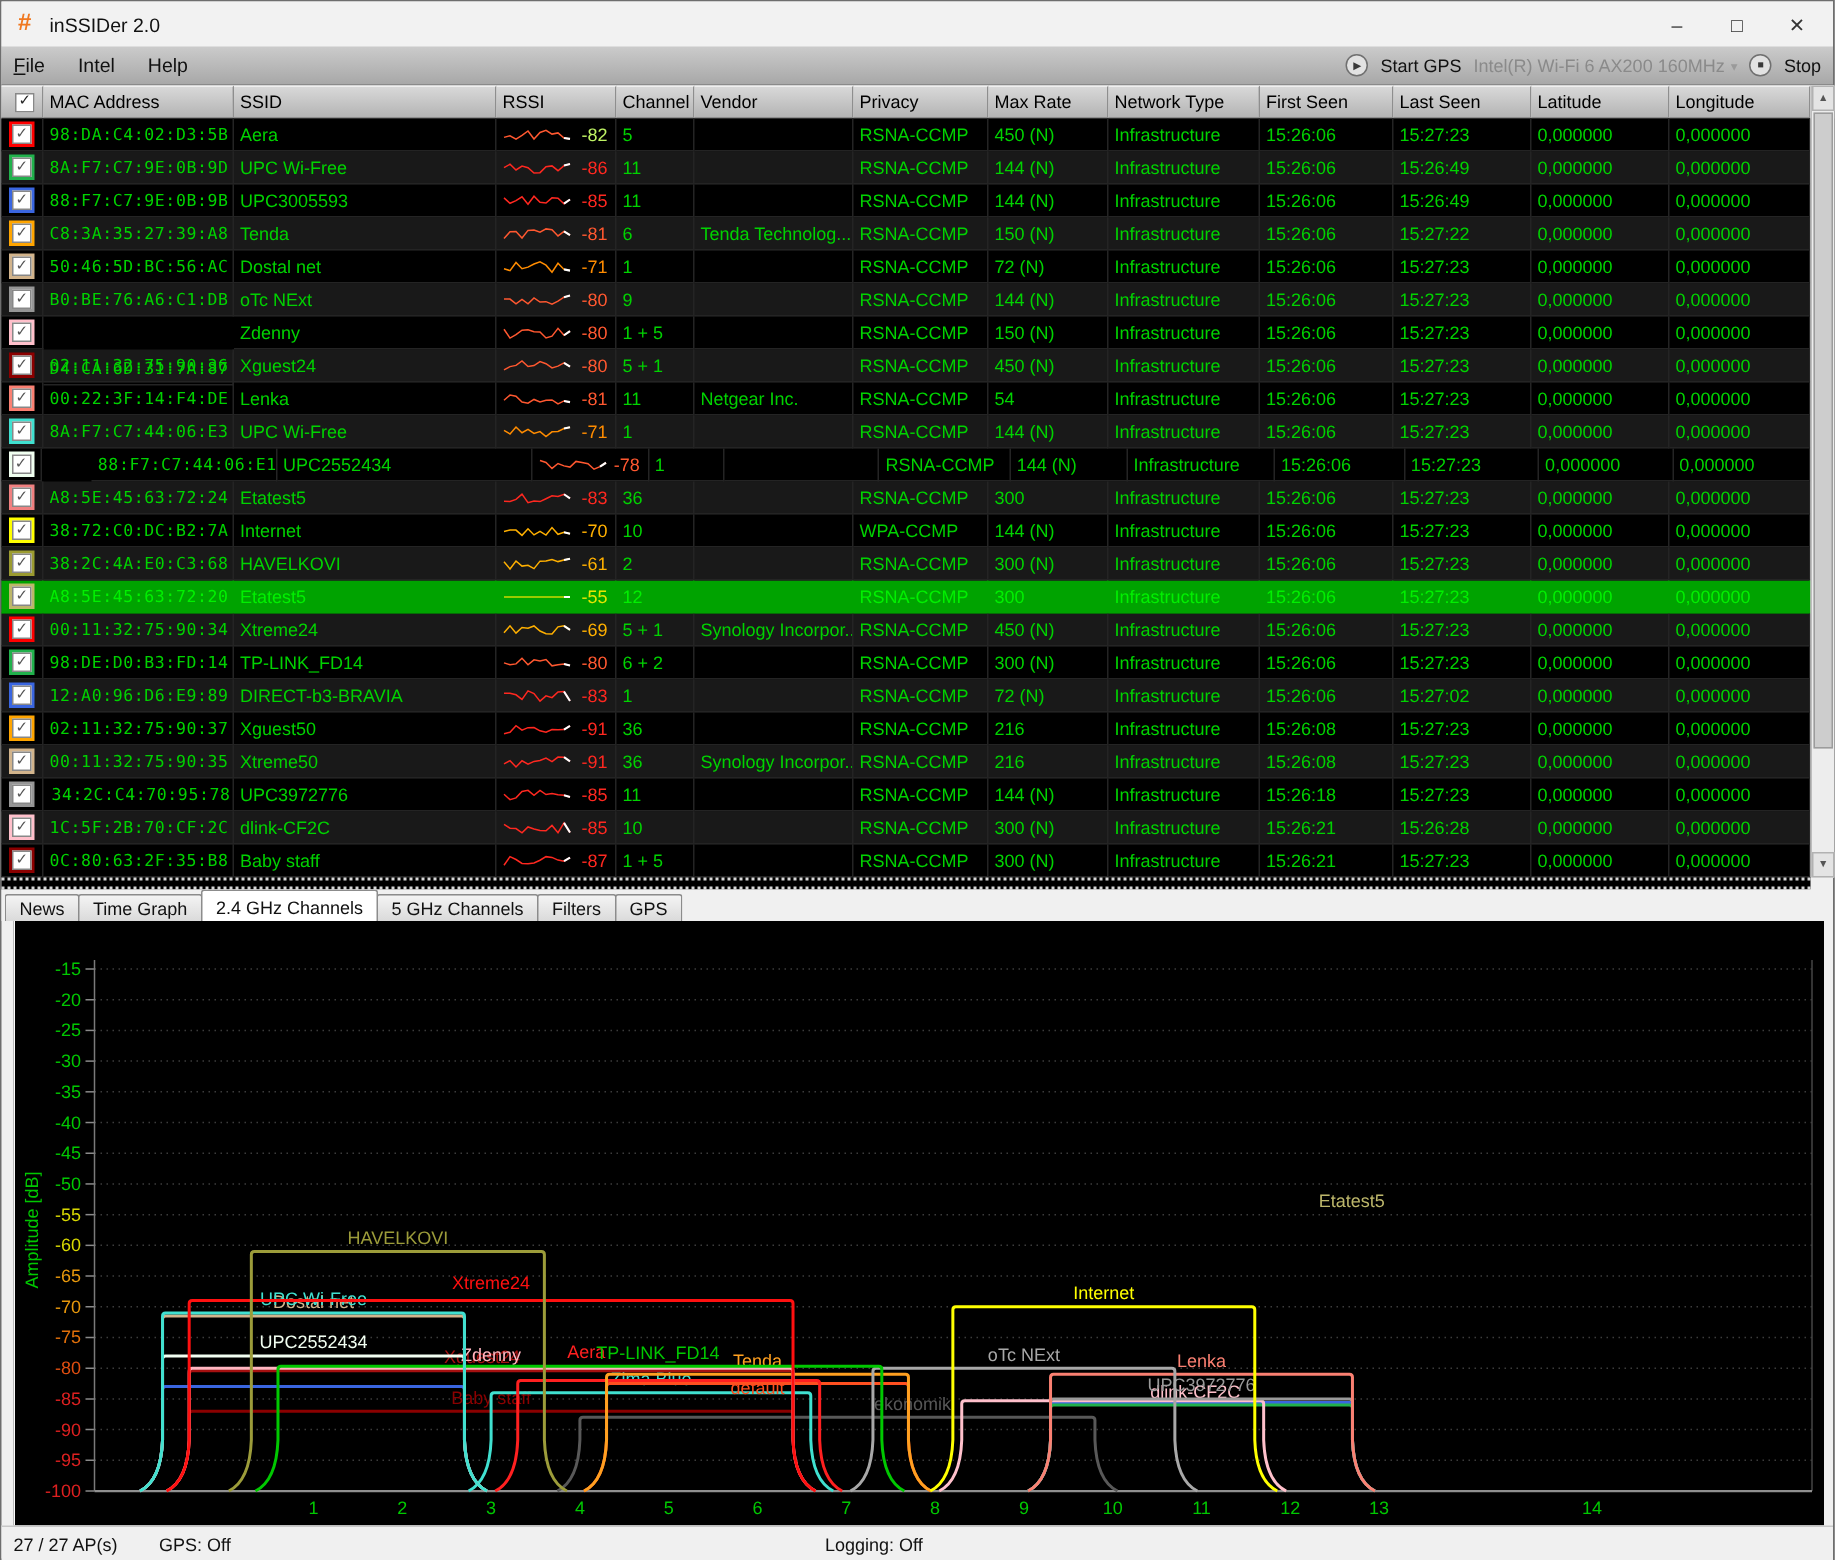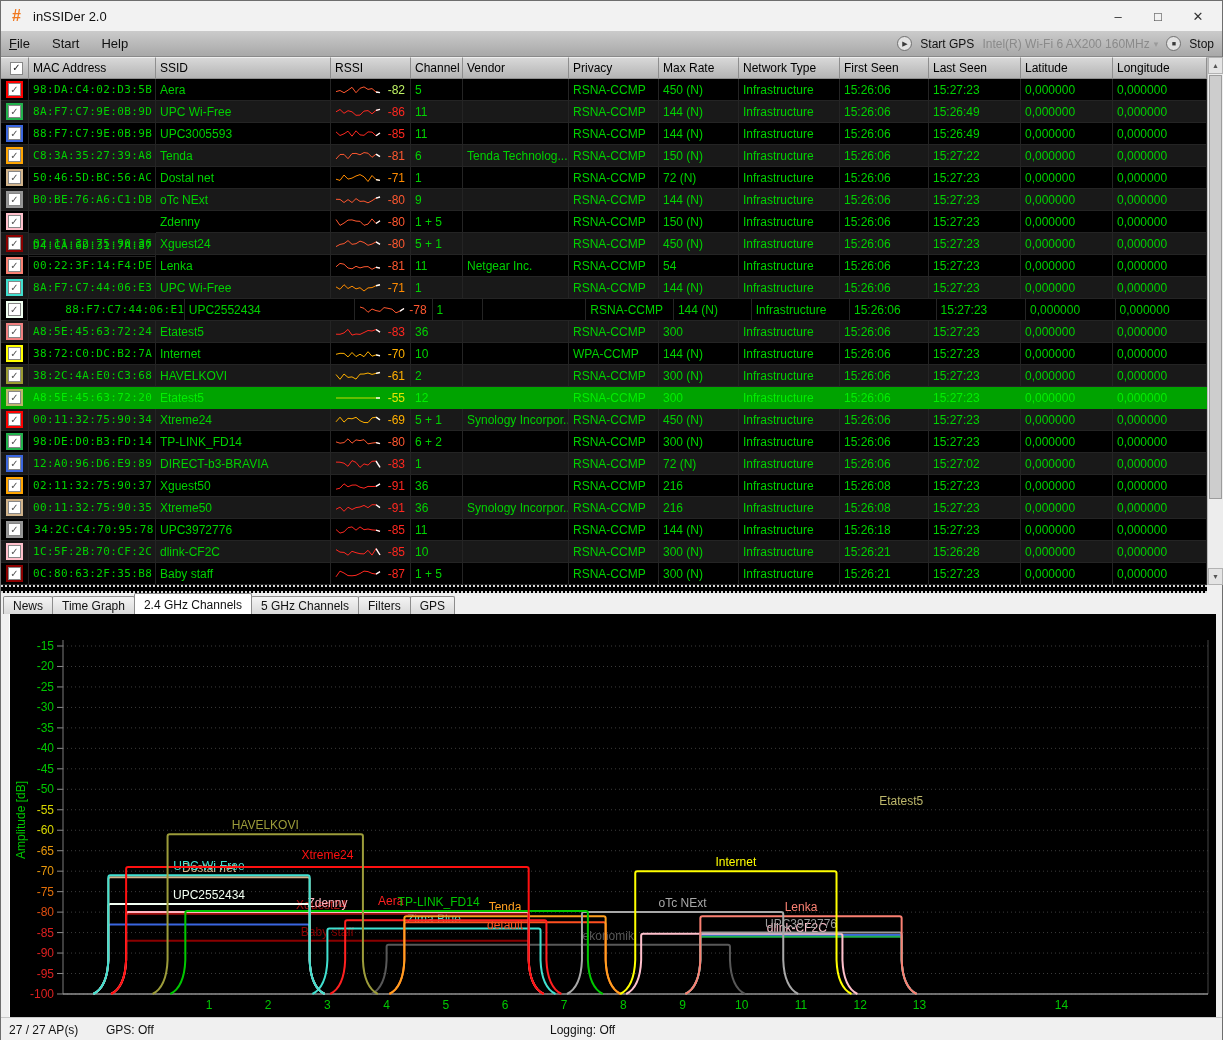--- a/index.html
+++ b/index.html
@@ -81,21 +81,21 @@
     <div class="wbtns">
       <span class="wbtn">–</span>
       <span class="wbtn">□</span>
       <span class="wbtn">✕</span>
     </div>
   </div>
 
   <div class="menubar">
     <div class="menuleft" id="menuleft">
         <span class="menu-item">File</span>
-        <span class="menu-item">Start</span>
+        <span class="menu-item">Intel</span>
         <span class="menu-item">Help</span>
       </div>
     <div class="menuright">
       <span class="circ-icon">▶</span>
       <span class="mr-label">Start GPS</span>
       <span class="adapter">Intel(R) Wi-Fi 6 AX200 160MHz</span>
       <span class="caret">▾</span>
       <span class="circ-icon">■</span>
       <span class="mr-label">Stop</span>
     </div>

